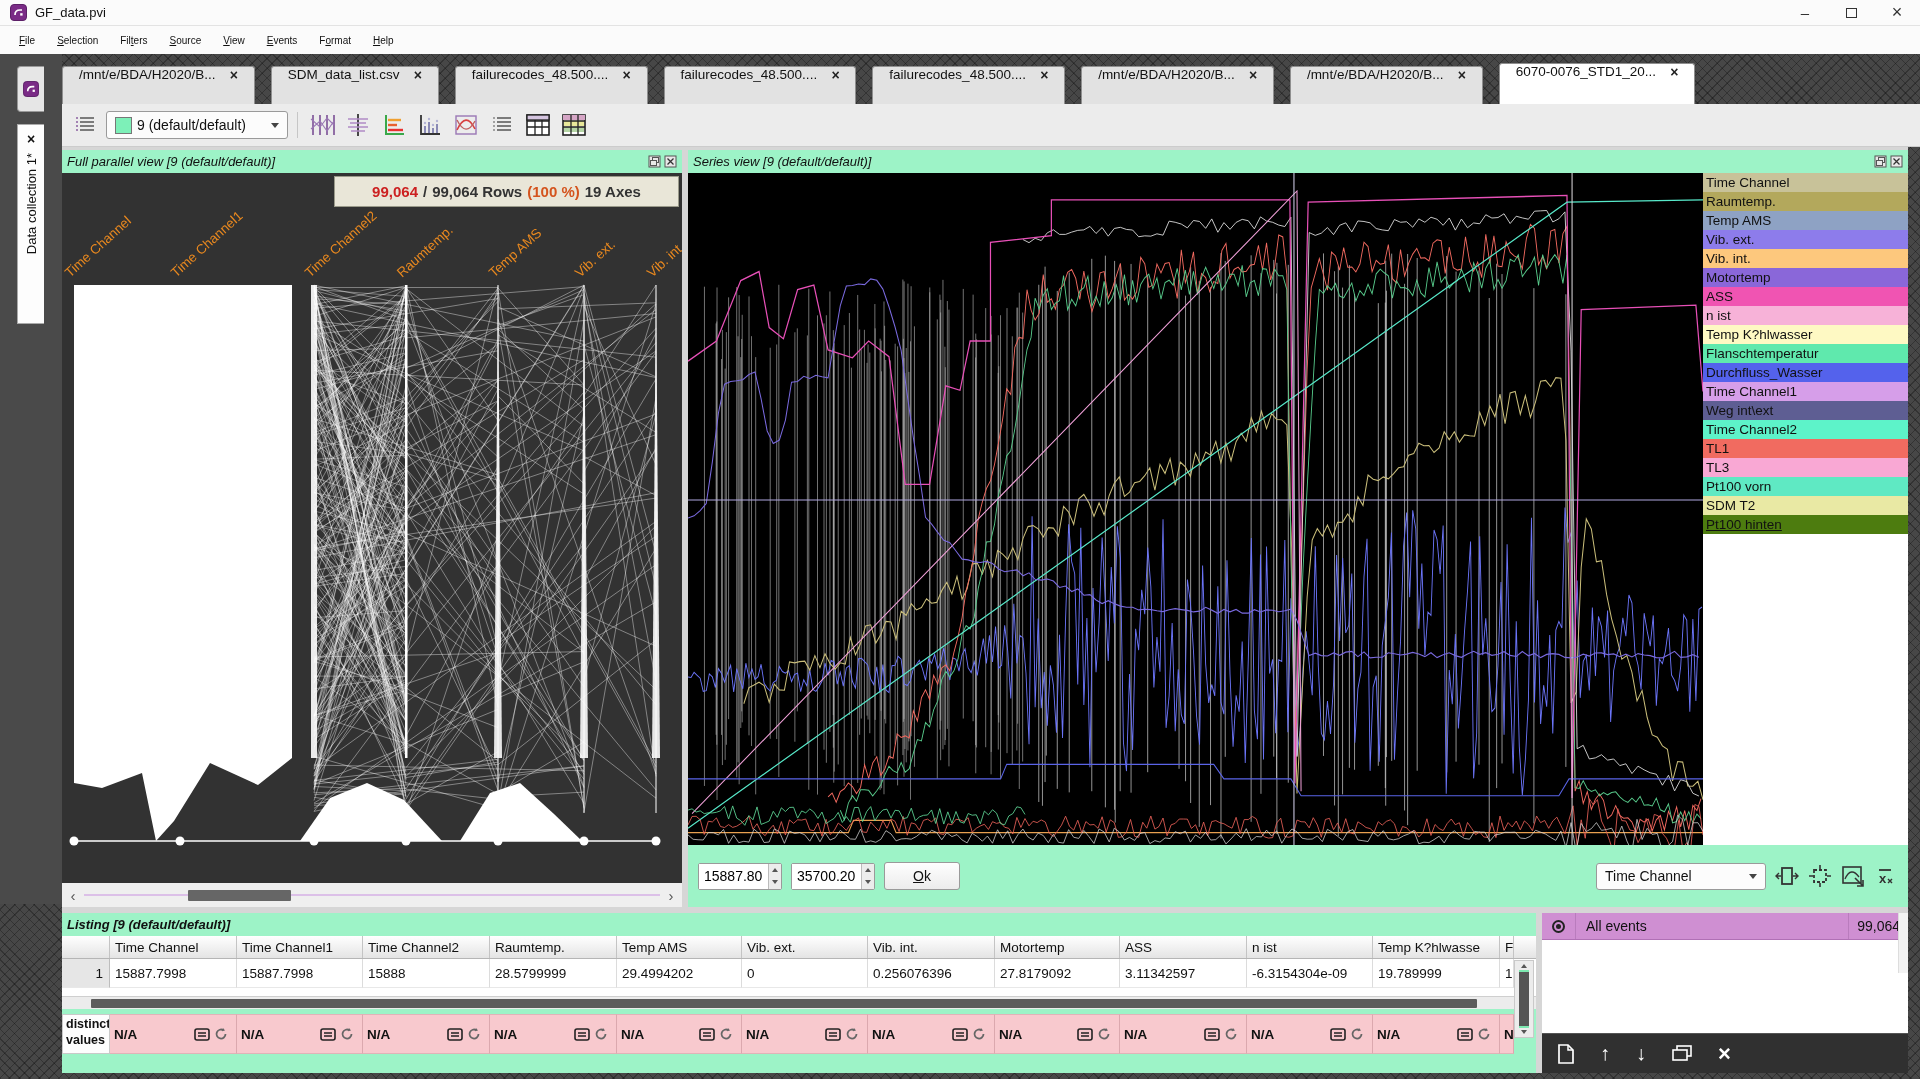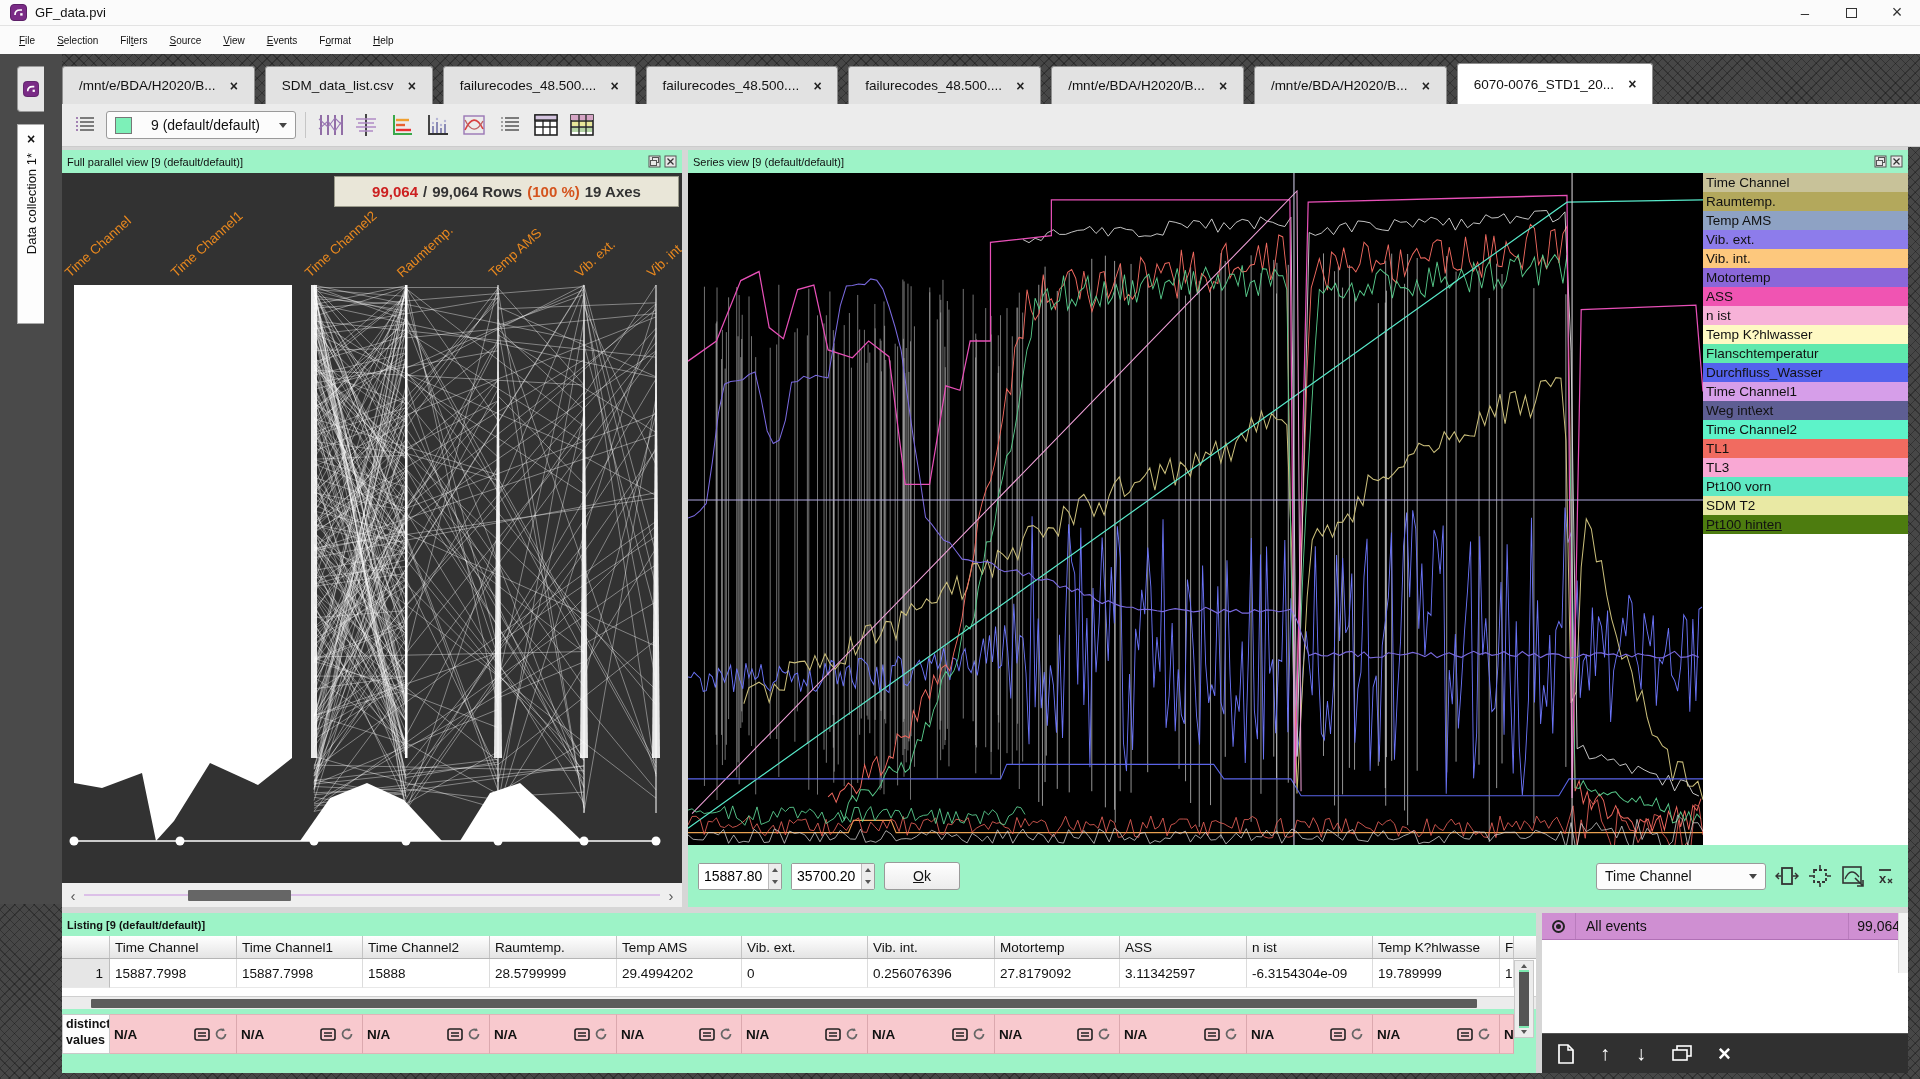--- a/index.html
+++ b/index.html
@@ -17,42 +17,42 @@
   #titlebar .app-ico{width:17px;height:17px;margin:0 8px 0 10px;}
   #titlebar .title{font-size:13px;}
   #titlebar .win-controls{margin-left:auto;display:flex;align-items:center;height:100%;}
   .win-btn{width:46px;height:100%;display:flex;align-items:center;justify-content:center;color:#333;font-size:15px;}
   .maxbox{width:11px;height:10px;border:1.3px solid #333;}
   #menubar{position:absolute;left:0;top:26px;width:1920px;height:28px;background:#fbfbfb;display:flex;align-items:center;padding-left:8px;}
   .menu-item{padding:4px 11px;font-size:10px;}
   .menu-item u{text-decoration:underline;}
   
   #tabstrip{position:absolute;left:62px;top:54px;right:0;height:50px;display:flex;align-items:flex-end;}
-  .tab{height:38px;background:#e2e2e2;border:1px solid #8f8f8f;border-bottom:none;border-radius:3px 3px 0 0;margin-right:10px;display:flex;align-items:center;padding:0 16px;font-size:13.5px;white-space:nowrap;}
+  .tab{height:38px;background:#e2e2e2;border:1px solid #8f8f8f;border-bottom:none;border-radius:3px 3px 0 0;margin-right:16px;display:flex;align-items:flex-start;padding:0 16px;font-size:13.5px;white-space:nowrap;}
   .tab.active{background:#fff;height:41px;}
   .tab .close-x{margin-left:14px;font-weight:700;font-size:14px;font-style:italic;color:#222;}
   
   #left-rail{position:absolute;left:0;top:54px;width:62px;height:850px;background:#4a4a4a;}
   #side-icon-tab{position:absolute;left:17px;top:66px;width:27px;height:46px;background:#e6e6e6;border:1px solid #999;border-right:none;border-radius:4px 0 0 4px;display:flex;align-items:center;justify-content:center;}
   #side-collection-tab{position:absolute;left:17px;top:124px;width:27px;height:200px;background:#fdfdfd;border:1px solid #aaa;border-right:none;display:flex;flex-direction:column;align-items:center;padding-top:6px;}
   #side-collection-tab .vx{font-weight:700;font-size:14px;margin-bottom:6px;}
   #side-collection-tab .vtext{writing-mode:vertical-rl;transform:rotate(180deg);font-size:13px;white-space:nowrap;}
   
   #toolbar{position:absolute;left:62px;top:104px;right:0;height:43px;background:#ececec;border-bottom:1px solid #cccccc;display:flex;align-items:center;gap:6px;padding:0 8px;}
   .tb-btn{width:30px;height:30px;display:flex;align-items:center;justify-content:center;border-radius:3px;}
-  #layer-select{height:28px;min-width:182px;background:#fcfcfc;border:1px solid #9a9a9a;border-radius:3px;display:flex;align-items:center;gap:19px;padding:0 8px;}
+  #layer-select{height:28px;min-width:182px;background:#fcfcfc;border:1px solid #9a9a9a;border-radius:3px;display:flex;align-items:center;gap:5px;padding:0 8px;}
   #layer-select .swatch{width:17px;height:17px;background:#7df0b8;border:1px solid #777;}
   #layer-select .lbl{font-size:14px;}
   .tri-down{width:0;height:0;border-left:4.5px solid transparent;border-right:4.5px solid transparent;border-top:5.5px solid #444;margin-left:auto;}
   .tb-sep{width:1px;height:26px;background:#c6c6c6;margin:0 3px;}
   
   #content-bg{position:absolute;left:62px;top:147px;width:1846px;height:926px;background:#d6d6d6;}
   .panel{position:absolute;display:flex;flex-direction:column;background:#efefef;}
   .panel-header{height:23px;background:#9df3c7;display:flex;align-items:center;padding:0 5px;flex:none;}
-  .panel-header .ph-title{font-size:11px;}
+  .panel-header .ph-title{font-size:13px;font-style:italic;}
   .panel-header .ph-icons{margin-left:auto;display:flex;gap:3px;}
   .ph-ic{width:13px;height:13px;}
   #panel-parallel{left:62px;top:150px;width:620px;height:757px;}
   #panel-series{left:688px;top:150px;width:1220px;height:757px;}
   #panel-listing{left:62px;top:913px;width:1474px;height:160px;background:#9df3c7;}
   #panel-layers{left:1542px;top:913px;width:366px;height:160px;}
   
   #pv-canvas{flex:1;position:relative;background:#323232;overflow:hidden;}
   #pv-svg{position:absolute;inset:0;width:100%;height:100%;}
   #pv-stats{position:absolute;right:3px;top:3px;width:345px;height:31px;background:#e9e6d8;border:1px solid #9a9a8a;display:flex;align-items:center;justify-content:center;gap:5px;font-size:15px;font-weight:700;color:#333;}

